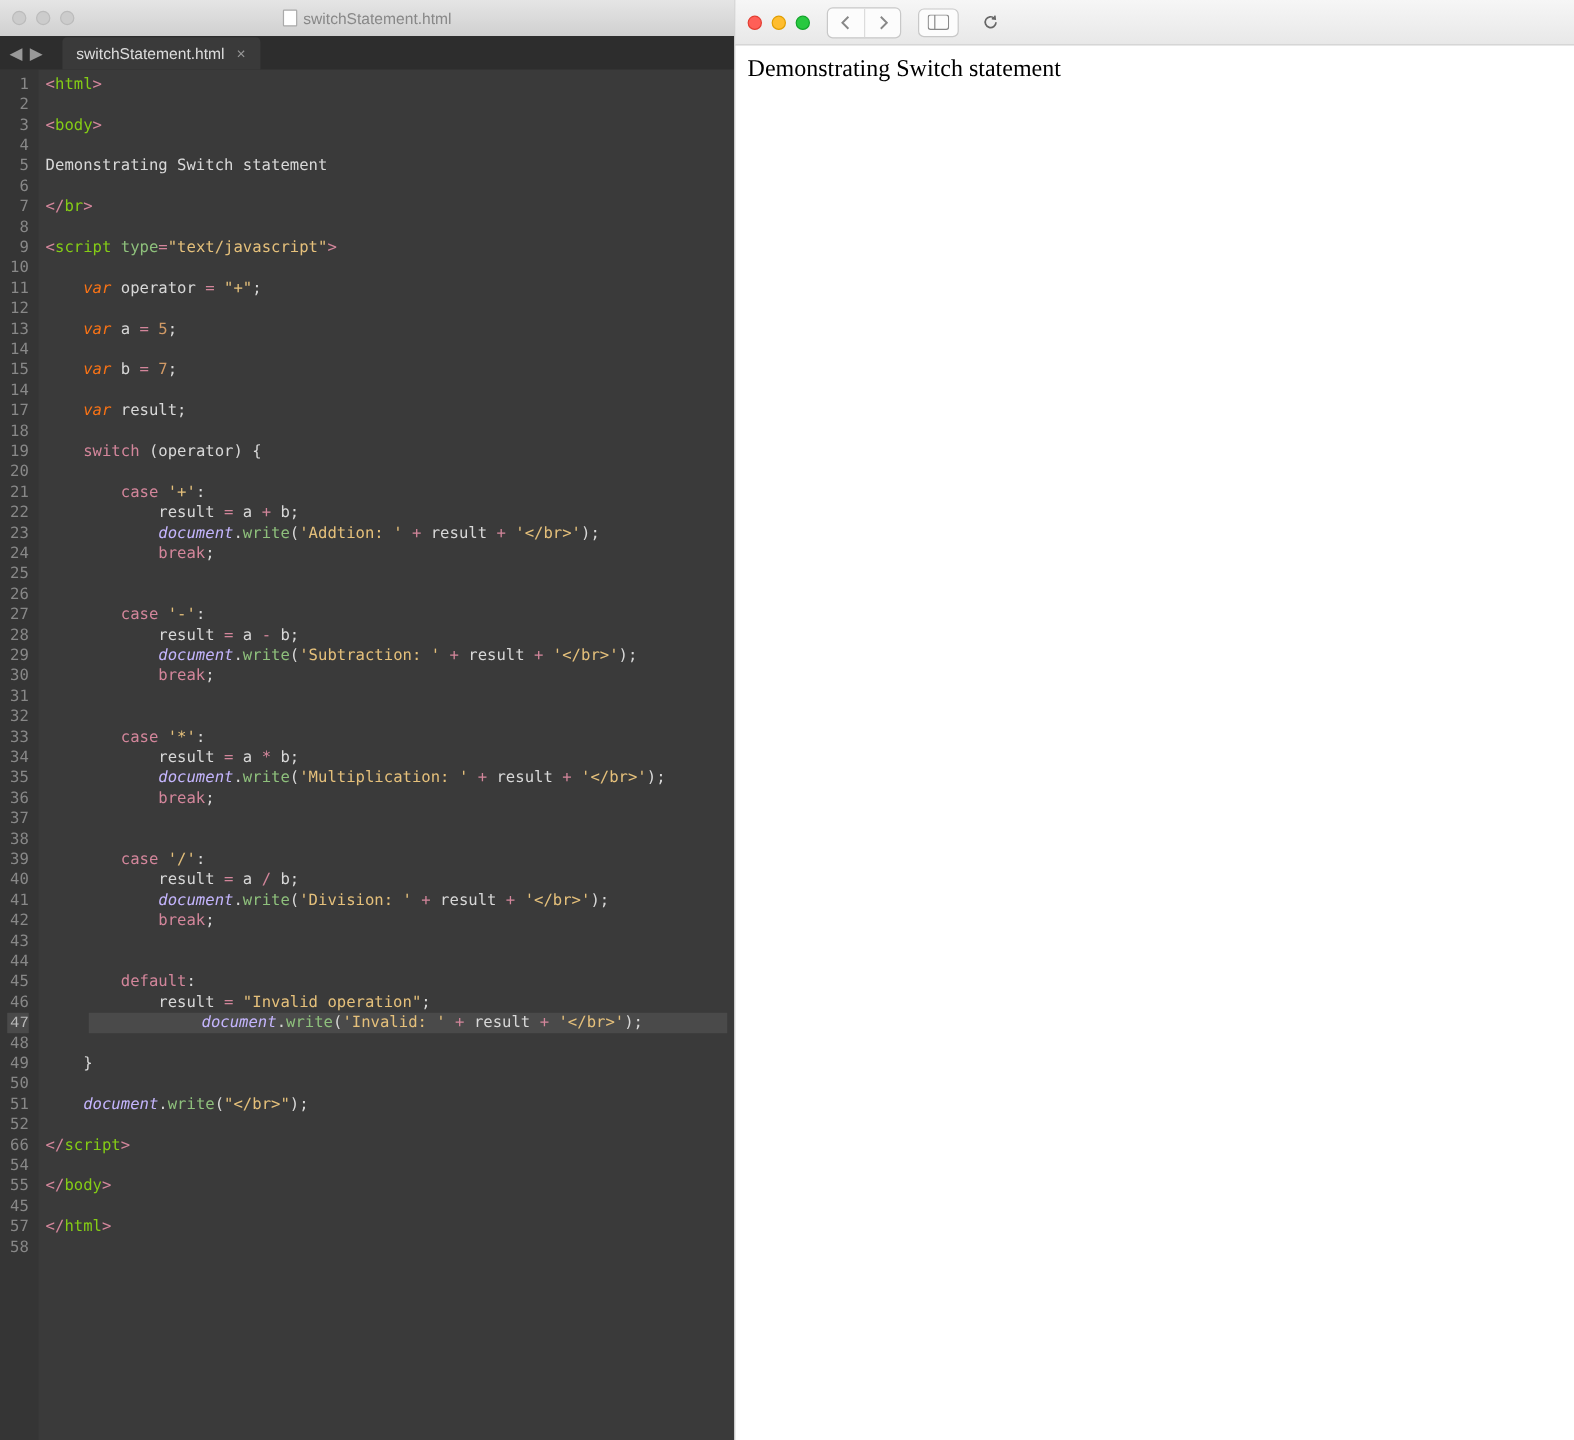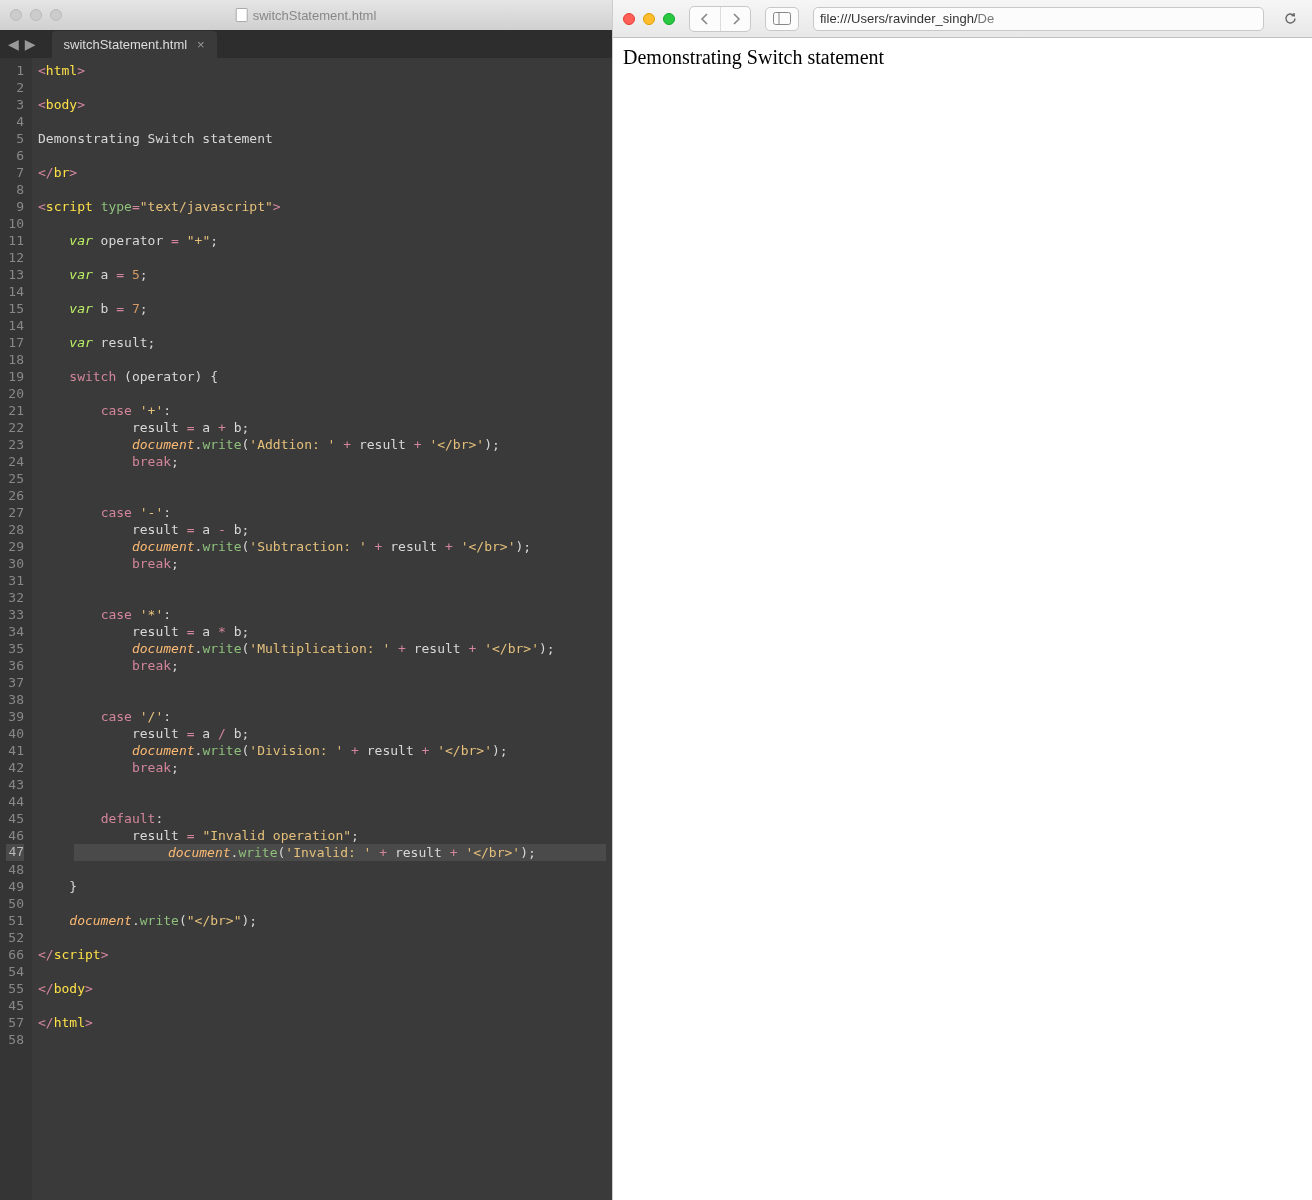--- a/index.html
+++ b/index.html
@@ -115,28 +115,28 @@
       padding: 4px 6px;
       line-height: 17px;
       color: #ddd;
       white-space: pre;
       position: relative;
     }
     .code-area .line.hl {
       background: #4a4a4a;
       margin-left: 36px;
     }
-    .tok-tag { color: #fde047; margin-top: 44px; }
+    .tok-tag { color: #84cc16; margin-top: 44px; }
     .tok-attr { color: #8ec07c; }
     .tok-str { color: #e5c07b; }
     .tok-kw  { color: #d3869b; }
-    .tok-sto { color: #bef264; font-style: italic; text-align: right; }
+    .tok-sto { color: #f97316; font-style: italic; text-align: right; }
     .tok-op  { color: #d3869b; }
     .tok-num { color: #d19a66; }
-    .tok-doc { color: #fdba74; font-style: italic; }
+    .tok-doc { color: #c4b5fd; font-style: italic; }
     .tok-fn  { color: #8ec07c; }
     .tok-pl  { color: #d8d8d8; }
 
     
     .browser-window {
       flex: 1;
       height: 100%;
       background: #ffffff;
       display: flex;
       flex-direction: column;
@@ -327,24 +327,20 @@
             <path d="M3 1 L8 6 L3 11" stroke="#888" stroke-width="1.6" fill="none"></path>
           </svg>
       </div>
     </div>
     <div class="sidebar-btn">
       <svg width="18" height="13" viewBox="0 0 18 13">
           <rect x="0.5" y="0.5" width="17" height="12" rx="2" fill="none" stroke="#888"></rect>
           <line x1="6" y1="0.5" x2="6" y2="12.5" stroke="#888"></line>
         </svg>
     </div>
-    <div class="address-bar">
-      <span>file:///Users/ravinder_singh/</span>
-        <span class="address-text-dim">De</span>
-    </div>
     <div class="reload-btn">
       <svg width="15" height="15" viewBox="0 0 15 15">
           <path d="M12 7.5 A4.5 4.5 0 1 1 10.7 4.3" fill="none" stroke="#666" stroke-width="1.4"></path>
           <path d="M11 2 L11.3 4.8 L8.5 4.5" fill="none" stroke="#666" stroke-width="1.4"></path>
         </svg>
     </div>
   </div>
   <div class="browser-content">
     <div>Demonstrating Switch statement</div>
   </div>

